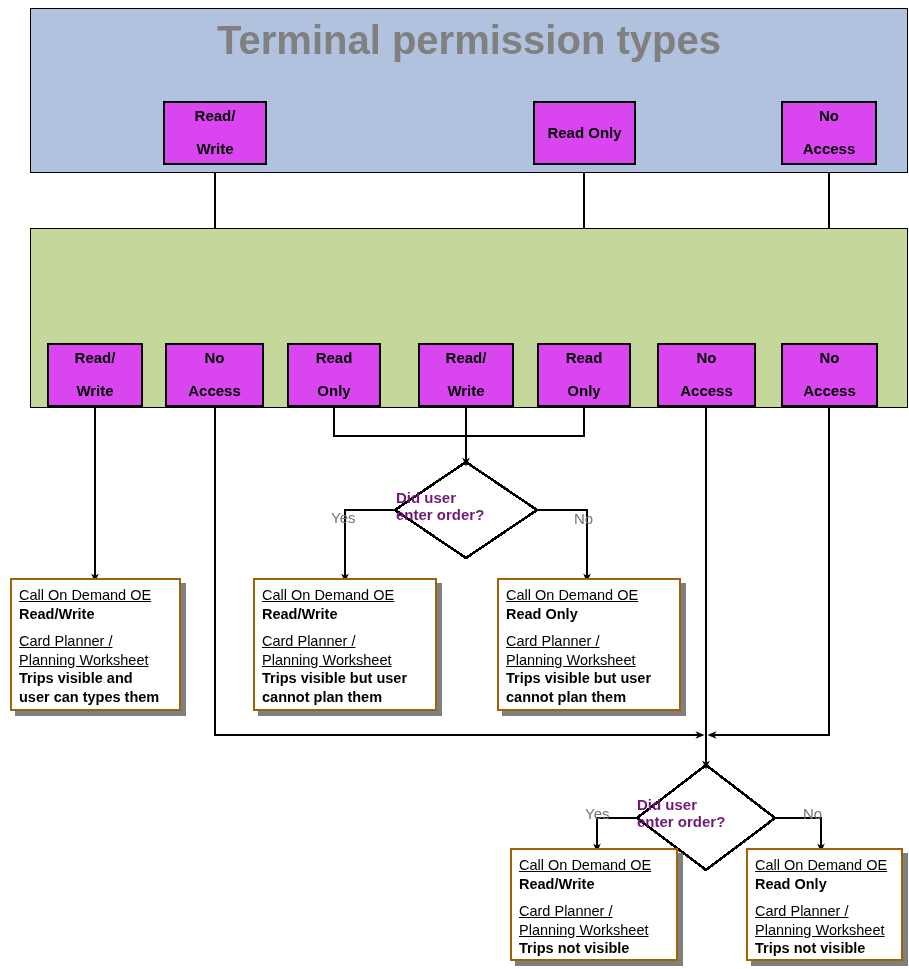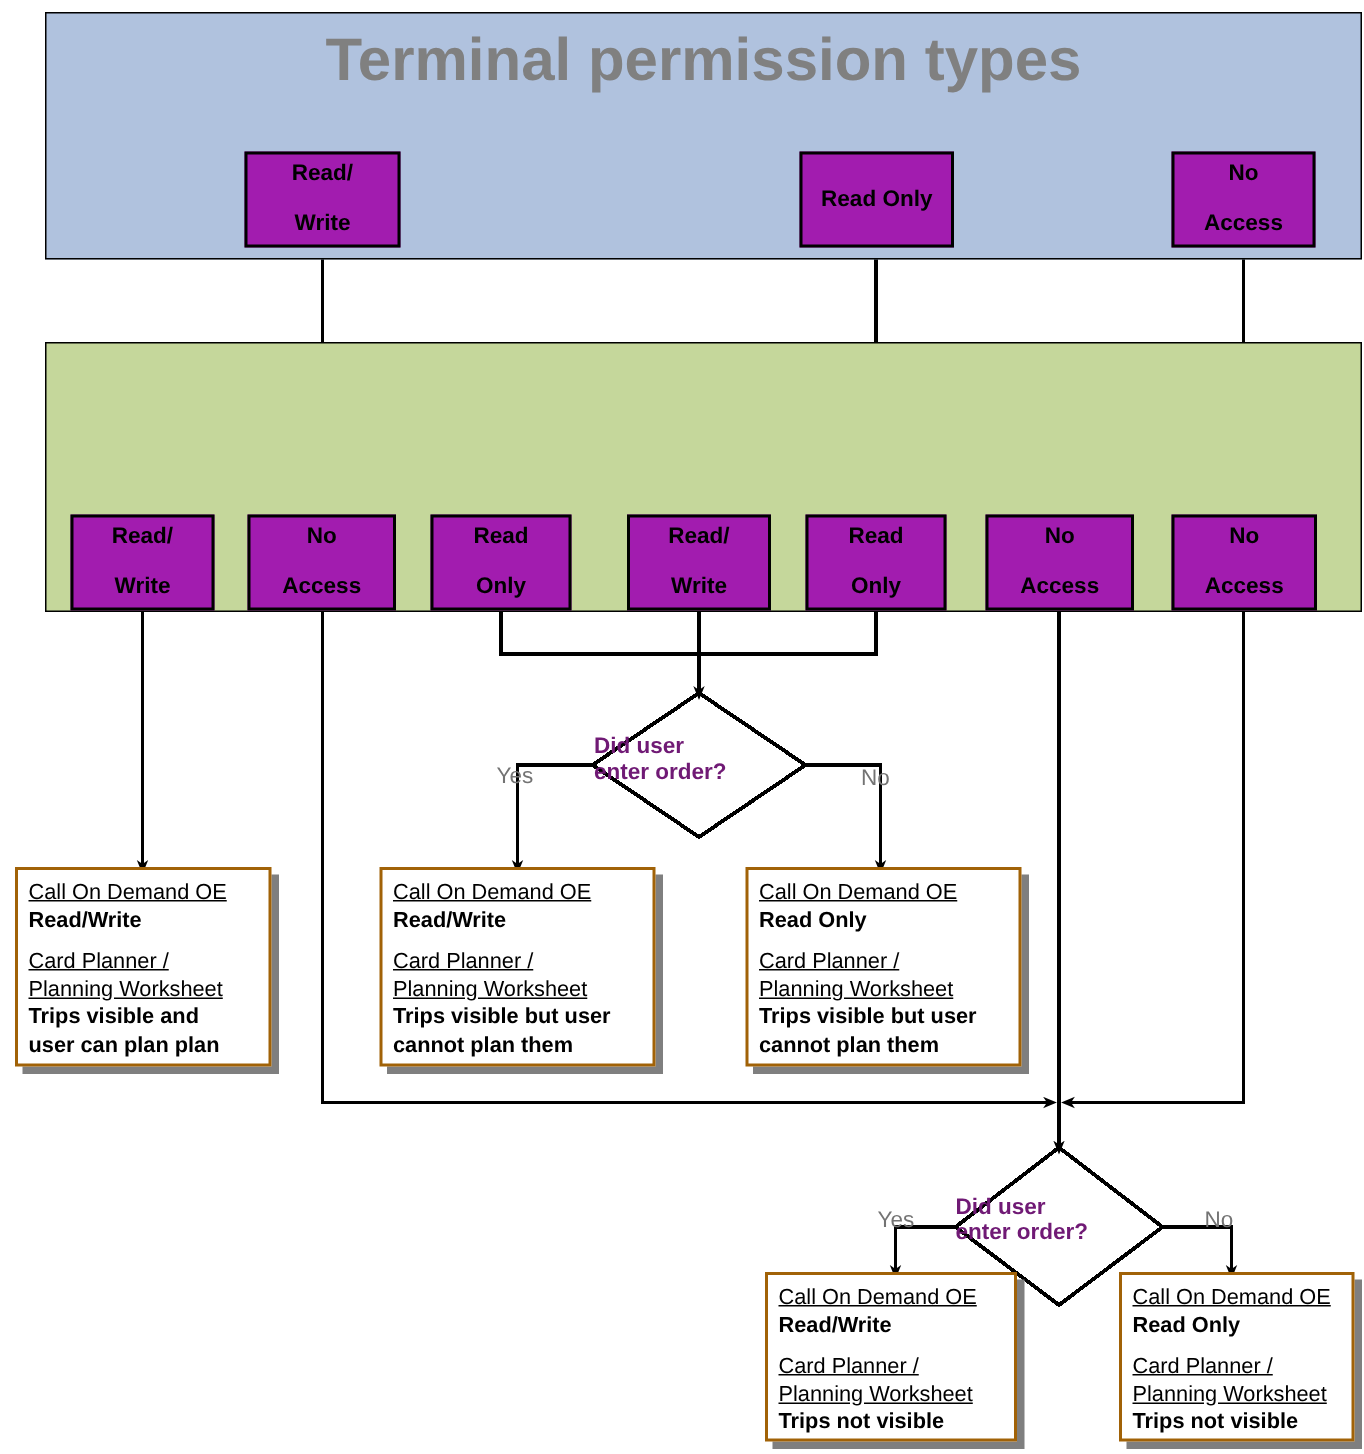--- a/index.html
+++ b/index.html
@@ -13,21 +13,21 @@
   
   .band{position:absolute;border:1px solid #000;box-sizing:border-box;}
   .band-title{
     position:absolute;width:100%;text-align:center;
     font-weight:bold;color:#808080;letter-spacing:0px;
     white-space:nowrap;
   }
 
   
   .pbox{
-    position:absolute;background:#a21caf;border:2px solid #000;
+    position:absolute;background:#d946ef;border:2px solid #000;
     box-sizing:border-box;display:flex;align-items:center;justify-content:center;
     text-align:center;font-weight:bold;font-size:15px;line-height:1.12;color:#000;
   }
   .pbox span{display:block;}
 
   
   .rbox{
     position:absolute;background:#ffffff;border:2px solid #a16207;
     box-sizing:border-box;box-shadow:5px 5px 0 0 #7f7f7f;
     padding:6px 7px 4px 7px;color:#000;
@@ -172,21 +172,21 @@
   <div class="edge-label" style="left:585px;top:805px;">Yes</div>
   <div class="edge-label" style="left:803px;top:805px;">No</div>
 
   <div class="rbox" style="left:10px;top:578px;width:171px;height:133px;">
     <div class="lbl">Call On Demand OE</div>
     <div class="val">Read/Write</div>
     <div class="gap"></div>
     <div class="lbl">Card Planner /</div>
     <div class="lbl">Planning Worksheet</div>
     <div class="val">Trips visible and</div>
-    <div class="val">user can plan plan</div>
+    <div class="val">user can types them</div>
   </div>
 
   <div class="rbox" style="left:253px;top:578px;width:184px;height:133px;">
     <div class="lbl">Call On Demand OE</div>
     <div class="val">Read/Write</div>
     <div class="gap"></div>
     <div class="lbl">Card Planner /</div>
     <div class="lbl">Planning Worksheet</div>
     <div class="val">Trips visible but user</div>
     <div class="val">cannot plan them</div>

